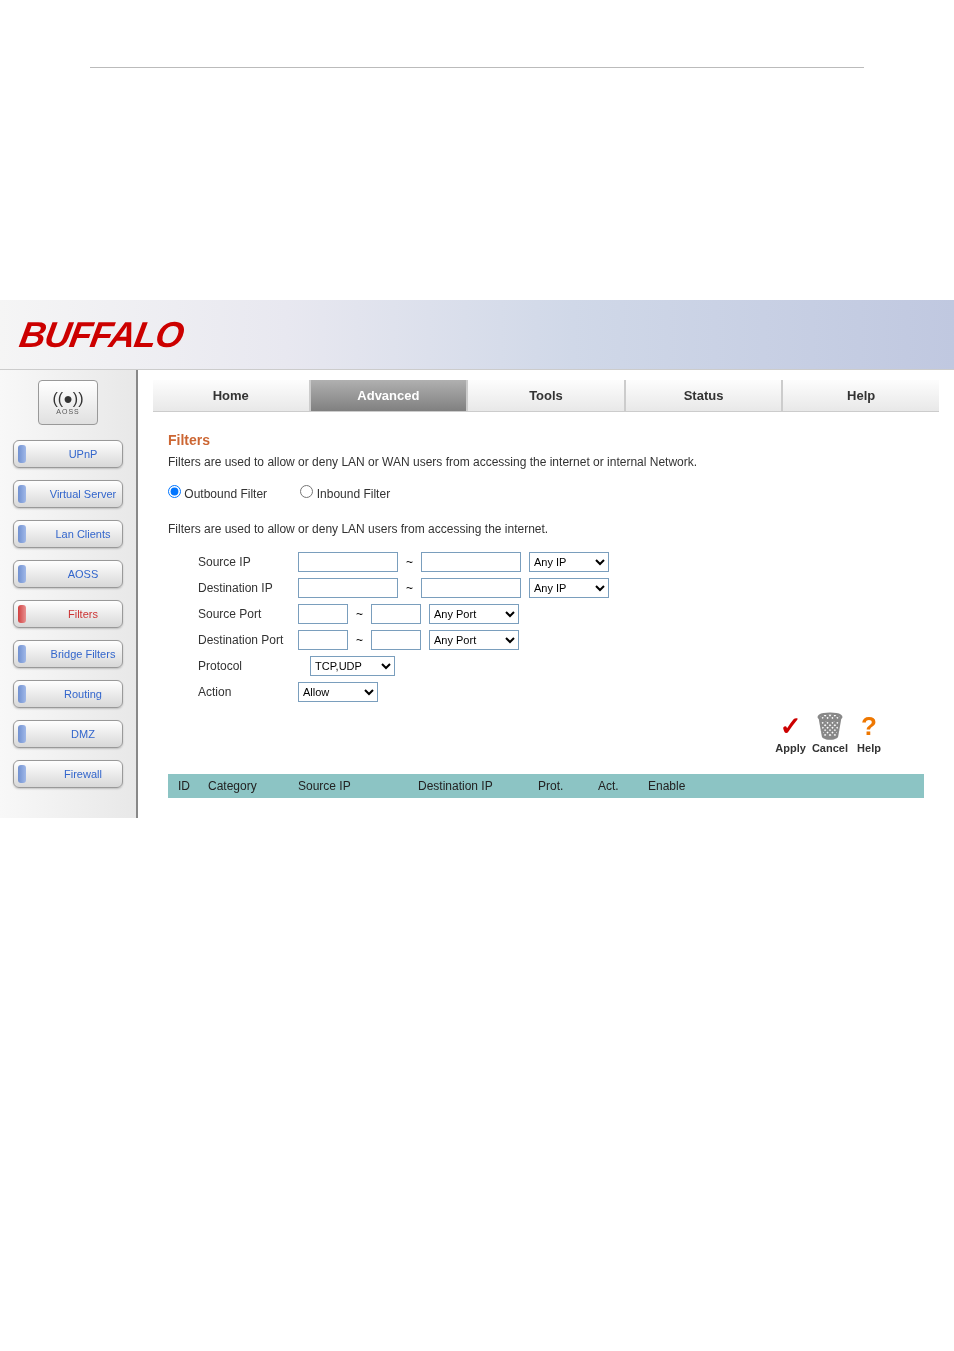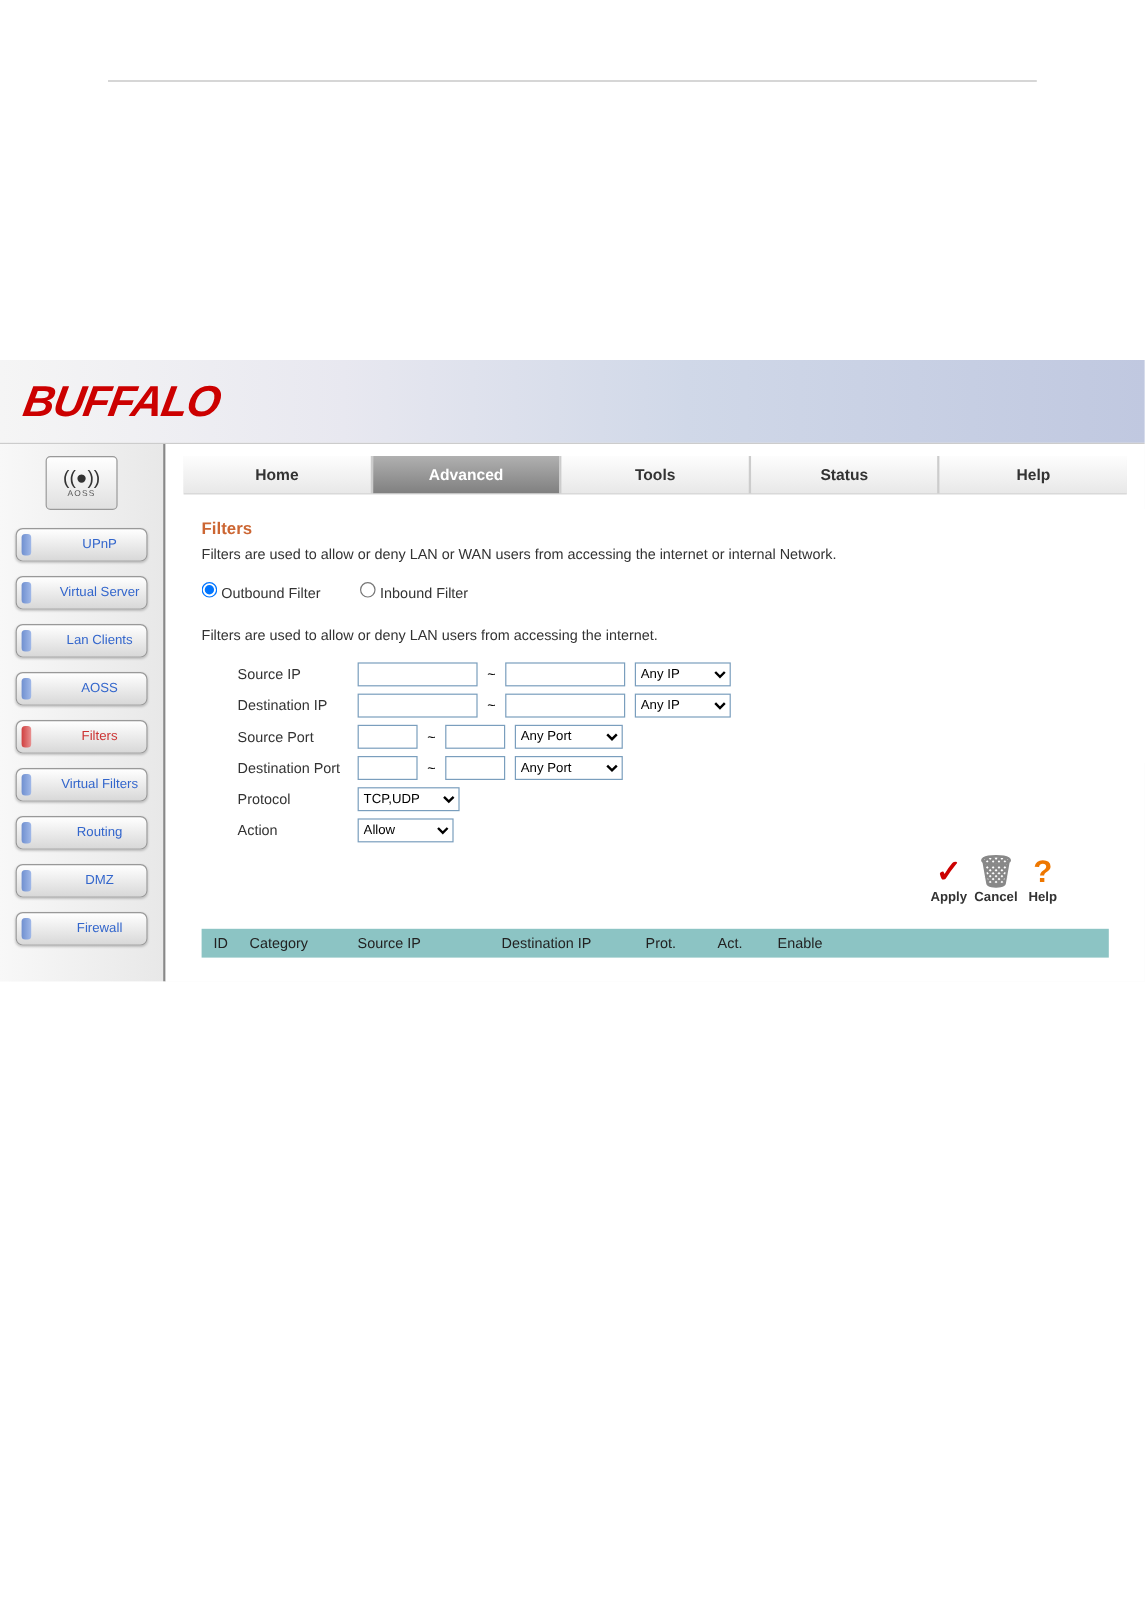--- a/index.html
+++ b/index.html
@@ -283,21 +283,21 @@
   <div class="sidebar">
     <div class="aoss-box">
       <span class="aoss-icon">((●))</span>
       <span class="aoss-label">AOSS</span>
     </div>
     <div class="sidebar-btn">UPnP</div>
     <div class="sidebar-btn">Virtual Server</div>
     <div class="sidebar-btn">Lan Clients</div>
     <div class="sidebar-btn">AOSS</div>
     <div class="sidebar-btn active">Filters</div>
-    <div class="sidebar-btn">Virtual Filters</div>
+    <div class="sidebar-btn">Bridge Filters</div>
     <div class="sidebar-btn">Routing</div>
     <div class="sidebar-btn">DMZ</div>
     <div class="sidebar-btn">Firewall</div>
   </div>
 
   <div class="content-area">
 
     <div class="tab-bar">
       <div class="tab">Home</div>
       <div class="tab active">Advanced</div>
@@ -359,21 +359,21 @@
         <input class="form-input input-port" style="">
         <span class="tilde">~</span>
         <input class="form-input input-port" style="">
         <select class="form-select select-port">
           <option>Any Port</option>
         </select>
       </div>
 
       <div class="form-row">
         <div class="form-label">Protocol</div>
-        <select class="form-select select-proto" style="margin-left:0">
+        <select class="form-select select-proto" style="margin-left:12px">
           <option>TCP,UDP</option>
         </select>
       </div>
 
       <div class="form-row">
         <div class="form-label">Action</div>
         <select class="form-select select-action" style="margin-left:0">
           <option>Allow</option>
         </select>
       </div>

